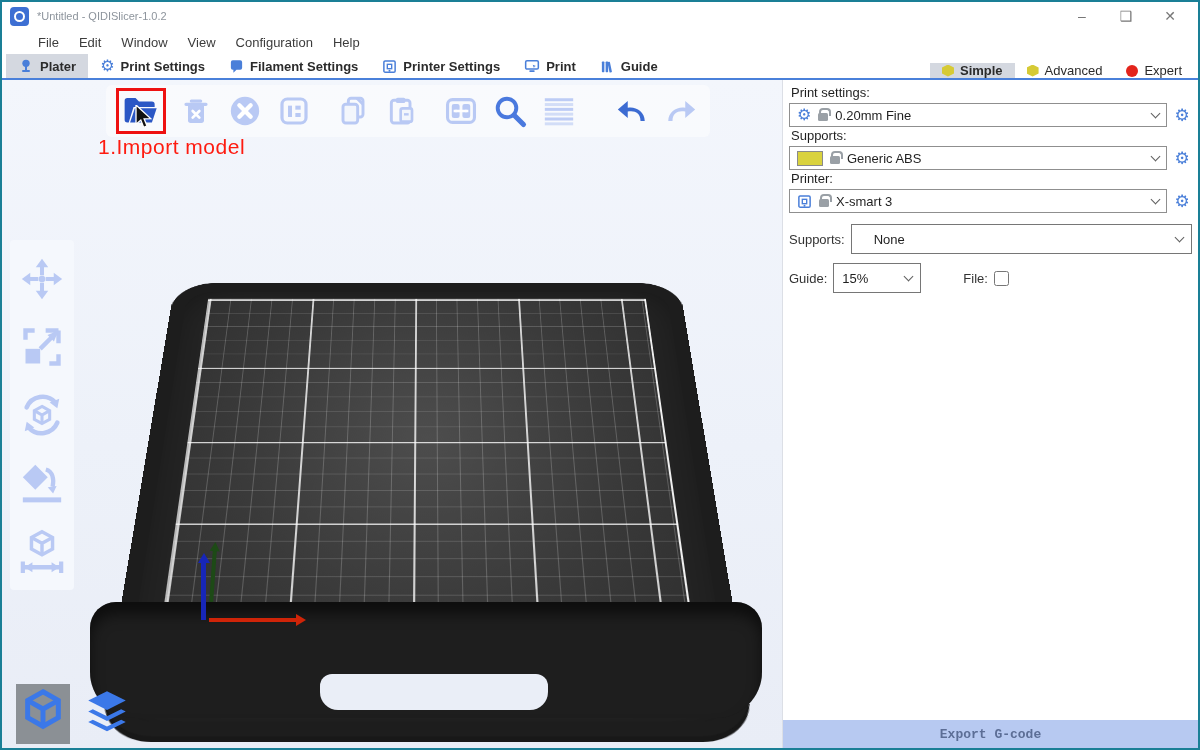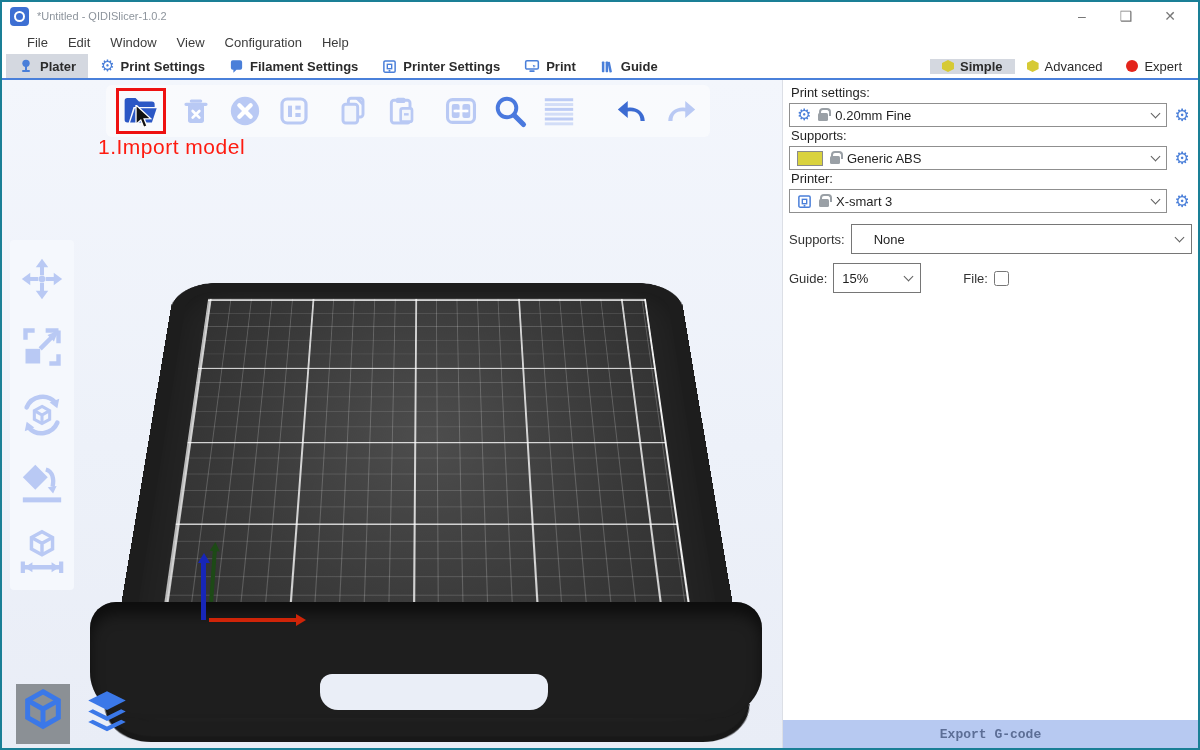--- a/index.html
+++ b/index.html
@@ -14,28 +14,28 @@
     color: #333;
   }
   
   .titlebar { height: 28px; display: flex; align-items: center; padding-left: 8px; background: #fff; }
   .appicon { width: 19px; height: 19px; border-radius: 4px; background: #3d6fd3; position: relative; flex: 0 0 auto; }
   .appicon::before { content: ""; position: absolute; inset: 4px; border: 2.5px solid #fff; border-radius: 50%; }
   .title-text { margin-left: 8px; color: #8d949c; font-size: 11px; }
   .winctl { margin-left: auto; display: flex; align-items: center; gap: 0; margin-right: 6px; }
   .winctl span { width: 44px; text-align: center; color: #777; font-size: 14px; cursor: default; }
   
-  .menubar { height: 24px; display: flex; align-items: center; padding-left: 15px; background: #fff; }
+  .menubar { height: 24px; display: flex; align-items: center; padding-left: 15px; background: #fff; margin-left: 11px; }
   .menu-item { padding: 2px 10px; color: #3c3c3c; }
   
   .tabbar { height: 26px; display: flex; align-items: stretch; background: #fff; border-bottom: 2px solid #4a80da; padding-left: 4px; }
   .tab { display: flex; align-items: center; gap: 6px; padding: 0 12px; font-weight: 700; color: #2b2b2b; }
   .tab.selected { background: #d4d8e0; }
   .tab svg { display: block; }
-  .modes { margin-left: auto; display: flex; align-items: center; margin-right: 4px; }
+  .modes { margin-left: auto; display: flex; align-items: flex-end; margin-right: 4px; }
   .mode { display: flex; align-items: center; gap: 6px; padding: 0 12px; color: #2b2b2b; }
   .mode.selected { background: #d4d8e0; font-weight: 700; }
   .hex { width: 12px; height: 12px; clip-path: polygon(50% 0,100% 25%,100% 75%,50% 100%,0 75%,0 25%); }
   .dotred { width: 12px; height: 12px; border-radius: 50%; }
   
   .main { display: flex; height: 668px; }
   .viewport { position: relative; flex: 1; background: linear-gradient(180deg,#f3f6fc 0%, #edf1f9 55%, #e9edf6 100%); overflow: hidden; }
   
   .top-toolbar { position: absolute; left: 104px; top: 5px; display: flex; align-items: center; gap: 11px; padding: 3px 10px; background: rgba(249,250,253,.85); border-radius: 6px; }
   .tbtn { width: 38px; height: 38px; display: flex; align-items: center; justify-content: center; }

